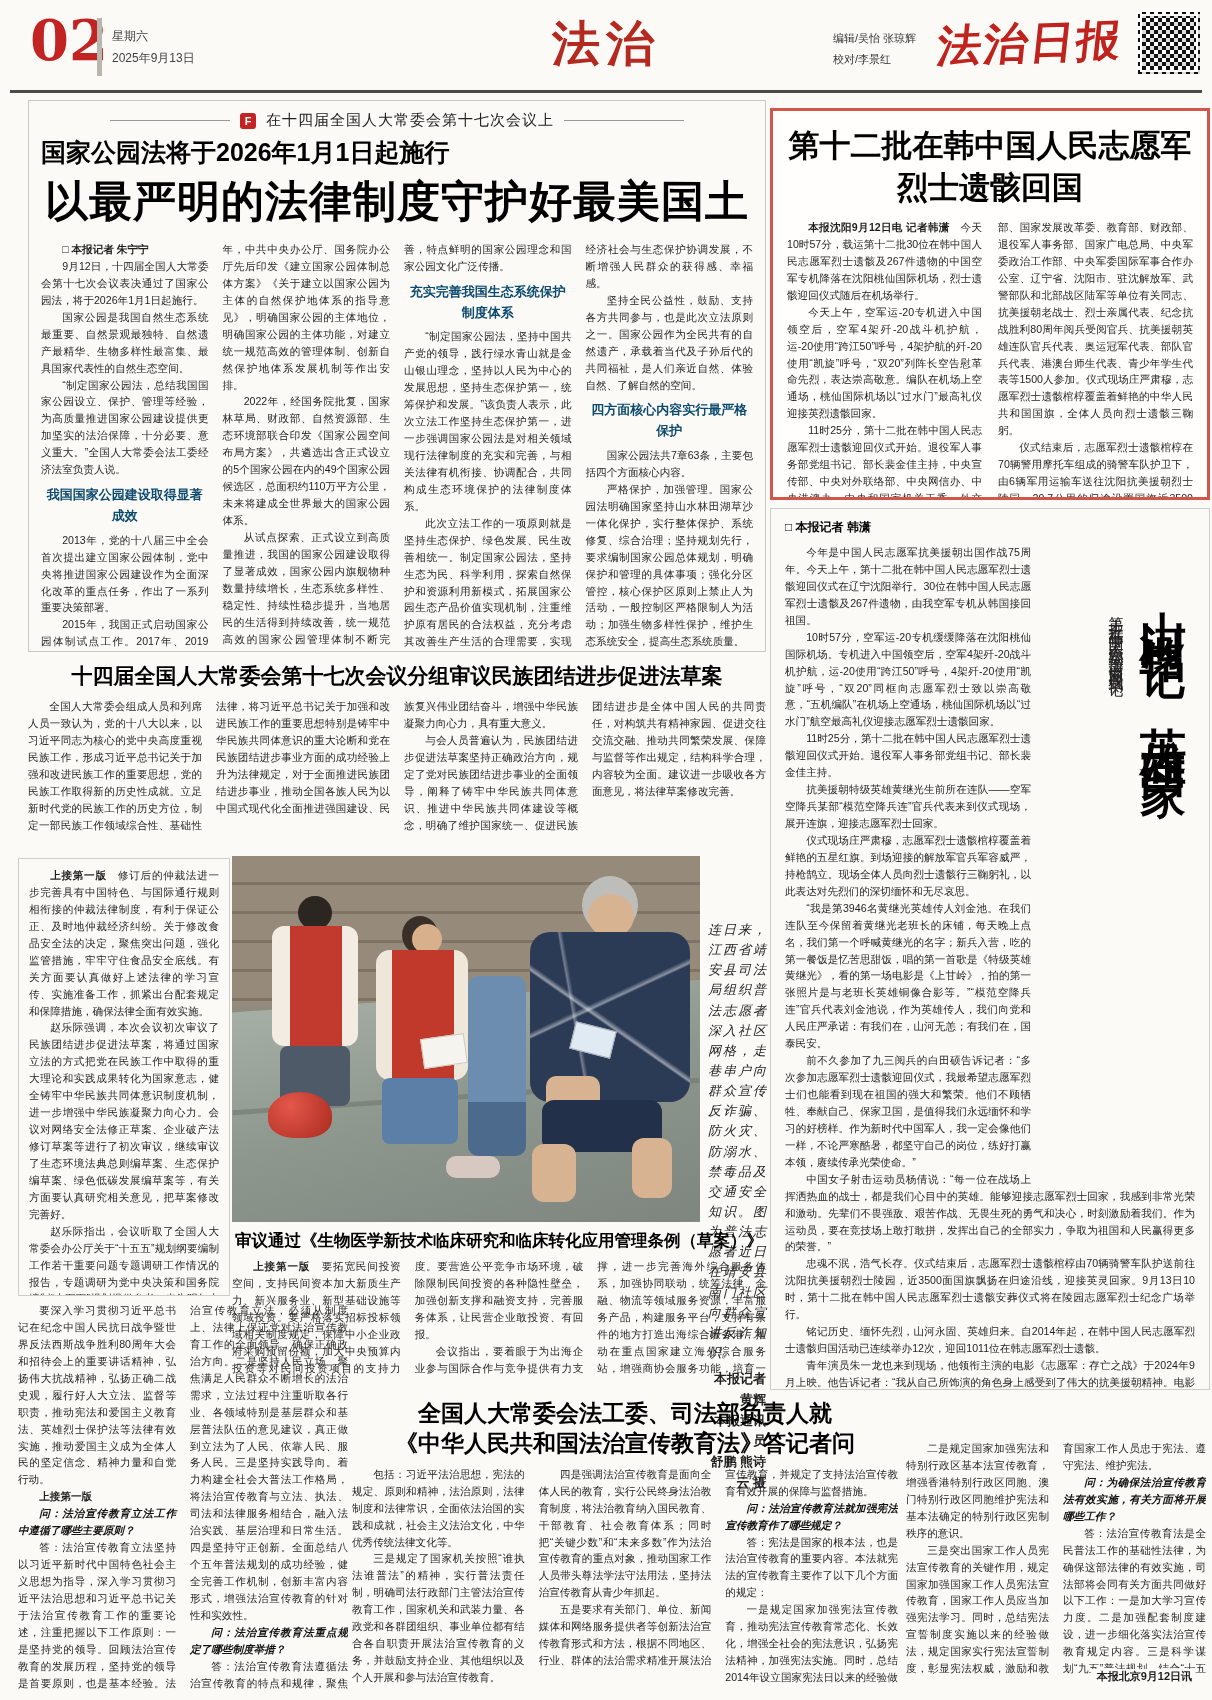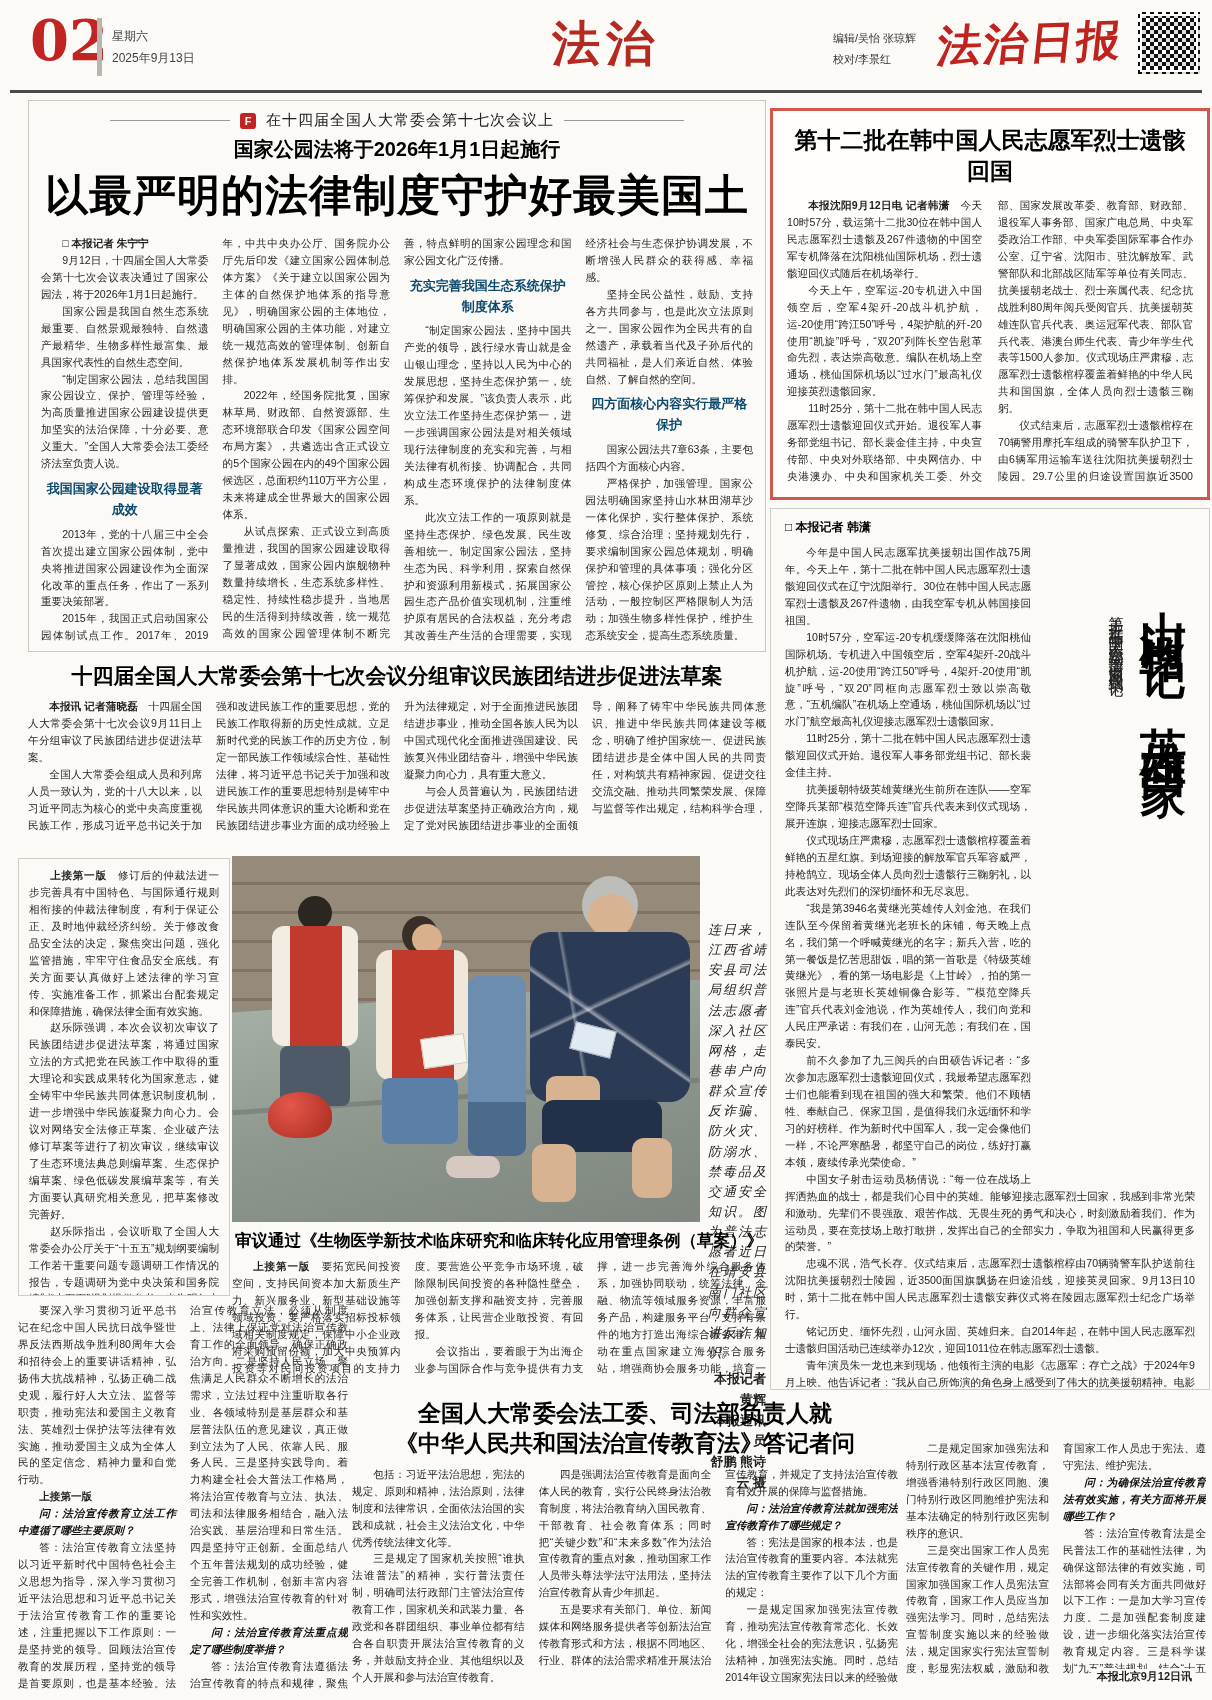--- a/index.html
+++ b/index.html
@@ -30,28 +30,28 @@
   .byline{font-size:12px;font-weight:bold;margin:0 0 8px;color:#000;}
   .dateline-abs{position:absolute;right:14px;bottom:8px;font-size:11px;font-weight:bold;background:#fbfaf7;padding-left:6px;}
   
   .feature{position:absolute;left:28px;top:100px;width:738px;height:552px;
            border:1px solid #c9c7c2;box-sizing:border-box;padding:8px 12px;overflow:hidden;}
   .kicker{display:flex;align-items:center;justify-content:center;gap:10px;margin:2px 0 6px;}
   .kicker .kline{flex:0 0 120px;height:1px;background:#999;}
   .kicker .klogo{width:16px;height:16px;background:#c22424;color:#fff;font-weight:900;
                  font-size:11px;line-height:16px;text-align:center;border-radius:3px;}
   .kicker .ktext{font-size:15px;color:#222;letter-spacing:1px;}
-  .deck{text-align:center;font-size:20px;font-weight:900;margin:2px 0 4px;color:#000;}
+  .deck{font-size:25px;font-weight:900;margin:2px 0 4px;color:#000;}
   .bighead{text-align:center;font-size:43px;font-weight:900;letter-spacing:1px;color:#000;margin:0 0 10px;}
   .feature .cols{column-count:4;column-gap:14px;height:418px;overflow:hidden;}
   
   .redbox{position:absolute;left:770px;top:108px;width:440px;height:392px;box-sizing:border-box;
           border:3px solid #d3564d;padding:10px 14px;overflow:hidden;background:#fffefc;}
   .redbox h2{margin:4px 0 10px;text-align:center;font-family:"DejaVu Serif",serif;
-             font-size:23px;font-weight:900;color:#000;}
+             font-size:31px;font-weight:900;color:#000;}
   .redbox .cols{column-count:2;column-gap:16px;height:300px;overflow:hidden;}
   
   .sidebar{position:absolute;left:770px;top:508px;width:440px;height:882px;box-sizing:border-box;
            border:1px solid #cfcdc8;padding:10px 14px;overflow:hidden;background:#fbfaf7;}
   .vwrap{float:right;width:150px;height:600px;margin:30px 0 8px 14px;display:flex;flex-direction:row;
          justify-content:flex-end;gap:8px;}
   .vsub{writing-mode:vertical-rl;font-size:15px;color:#222;letter-spacing:3px;height:560px;margin-top:30px;}
   .vmain{writing-mode:vertical-rl;font-family:"DejaVu Serif",serif;font-size:46px;font-weight:900;
          color:#000;letter-spacing:14px;height:600px;}
   
@@ -149,21 +149,20 @@
         <p>中国女子射击运动员杨倩说：“每一位在战场上挥洒热血的战士，都是我们心目中的英雄。能够迎接志愿军烈士回家，我感到非常光荣和激动。先辈们不畏强敌、艰苦作战、无畏生死的勇气和决心，时刻激励着我们。作为运动员，要在竞技场上敢打敢拼，发挥出自己的全部实力，争取为祖国和人民赢得更多的荣誉。”</p>
         <p>忠魂不泯，浩气长存。仪式结束后，志愿军烈士遗骸棺椁由70辆骑警车队护送前往沈阳抗美援朝烈士陵园，近3500面国旗飘扬在归途沿线，迎接英灵回家。9月13日10时，第十二批在韩中国人民志愿军烈士遗骸安葬仪式将在陵园志愿军烈士纪念广场举行。</p>
         <p>铭记历史、缅怀先烈，山河永固、英雄归来。自2014年起，在韩中国人民志愿军烈士遗骸归国活动已连续举办12次，迎回1011位在韩志愿军烈士遗骸。</p>
         <p>青年演员朱一龙也来到现场，他领衔主演的电影《志愿军：存亡之战》于2024年9月上映。他告诉记者：“我从自己所饰演的角色身上感受到了伟大的抗美援朝精神。电影人物是虚构的，但汇聚在他身上的精神是真实存在的。”他说，正是以他们为代表的志愿军战士们主动牺牲奉献，才为我们换来了现在和平安定的生活。铭记历史，吾辈自强。作为一个文艺工作者深感责任重大，要努力塑造更多有血有肉的角色，讲好我们的中国故事。</p>
       </div>
   </div>
 
   <div class="ethnic">
     <h2>十四届全国人大常委会第十七次会议分组审议民族团结进步促进法草案</h2>
     <div class="cols flow">
-        <p><b class="lead">本报讯  记者蒲晓磊　</b>十四届全国人大常委会第十七次会议9月11日上午分组审议了民族团结进步促进法草案。</p>
         <p>全国人大常委会组成人员和列席人员一致认为，党的十八大以来，以习近平同志为核心的党中央高度重视民族工作，形成习近平总书记关于加强和改进民族工作的重要思想，党的民族工作取得新的历史性成就。立足新时代党的民族工作的历史方位，制定一部民族工作领域综合性、基础性法律，将习近平总书记关于加强和改进民族工作的重要思想特别是铸牢中华民族共同体意识的重大论断和党在民族团结进步事业方面的成功经验上升为法律规定，对于全面推进民族团结进步事业，推动全国各族人民为以中国式现代化全面推进强国建设、民族复兴伟业团结奋斗，增强中华民族凝聚力向心力，具有重大意义。</p>
         <p>与会人员普遍认为，民族团结进步促进法草案坚持正确政治方向，规定了党对民族团结进步事业的全面领导，阐释了铸牢中华民族共同体意识、推进中华民族共同体建设等概念，明确了维护国家统一、促进民族团结进步是全体中国人民的共同责任，对构筑共有精神家园、促进交往交流交融、推动共同繁荣发展、保障与监督等作出规定，结构科学合理，内容较为全面。建议进一步吸收各方面意见，将法律草案修改完善。</p>
       </div>
   </div>
 
   <div class="leftcont flow">
       <p><b class="lead">上接第一版　</b>修订后的仲裁法进一步完善具有中国特色、与国际通行规则相衔接的仲裁法律制度，有利于保证公正、及时地仲裁经济纠纷。关于修改食品安全法的决定，聚焦突出问题，强化监管措施，牢牢守住食品安全底线。有关方面要认真做好上述法律的学习宣传、实施准备工作，抓紧出台配套规定和保障措施，确保法律全面有效实施。</p>
       <p>赵乐际强调，本次会议初次审议了民族团结进步促进法草案，将通过国家立法的方式把党在民族工作中取得的重大理论和实践成果转化为国家意志，健全铸牢中华民族共同体意识制度机制，进一步增强中华民族凝聚力向心力。会议对网络安全法修正草案、企业破产法修订草案等进行了初次审议，继续审议了生态环境法典总则编草案、生态保护编草案、绿色低碳发展编草案等，有关方面要认真研究相关意见，把草案修改完善好。</p>
       <p>赵乐际指出，会议听取了全国人大常委会办公厅关于“十五五”规划纲要编制工作若干重要问题专题调研工作情况的报告，专题调研为党中央决策和国务院编制“十五五”规划提供参考，也为明年十四届全国人大四次会议审查批准规划纲要作了必要准备。</p>
     </div>

